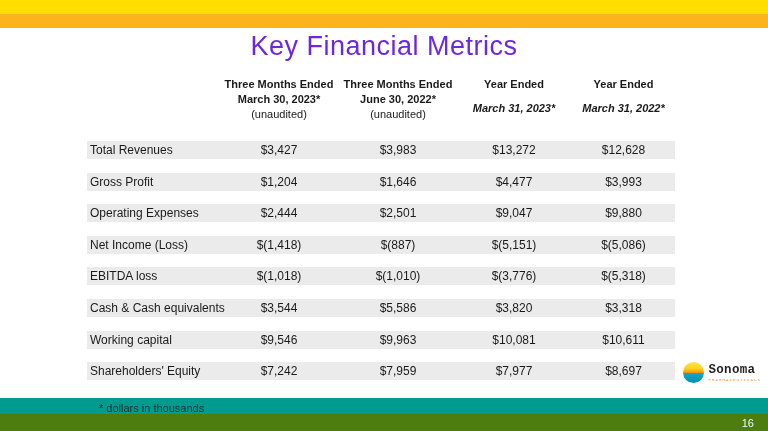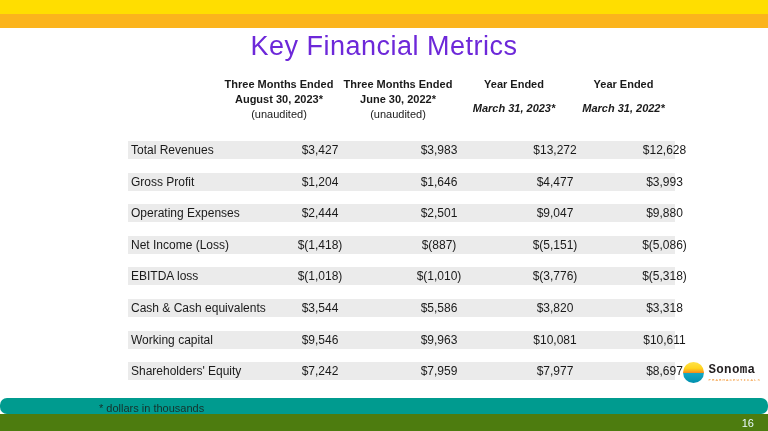--- a/index.html
+++ b/index.html
@@ -15,28 +15,27 @@
   }
   .table { position:absolute; left:87px; top:77px; width:588px; }
   .grid-row { display:grid; grid-template-columns:131px 122px 116px 116px 103px; }
   .header-row { min-height:46px; }
   .hdr { text-align:center; font-size:11px; font-weight:bold; line-height:15px; }
   .hdr .unaudited { font-weight:400; }
   .hdr .spaced { margin-top:9px;font-style:italic; }
   .rows { margin-top:18px; }
   .data-row {
     height:18px; margin-bottom:13.6px; background:#EBEBEB;
-    align-items:center; font-size:12px;margin-left:41px;
+    align-items:center; font-size:12px;
   }
   .label-cell { text-align:left; padding-left:3px; white-space:nowrap; }
   .value-cell { text-align:center; }
   .footnote-band {
     position:absolute; left:0; top:398px; width:100%; height:16px;
     background:#009B8F;
-    border-radius:7px;
   }
   .footnote {
     display:inline-block; padding-left:99px; font-size:11px; line-height:16px; color:#15302c;
   }
   .page-band {
     position:absolute; left:0; top:414px; width:100%; height:31px;
     background:#4d7c0f;
   }
   .page-num {
     position:absolute; right:14px; top:1px; font-size:11px; color:#eafcff; line-height:16px;
@@ -58,21 +57,21 @@
   <div class="bar-yellow"></div>
   <div class="bar-orange"></div>
 
   <h1 class="title">Key Financial Metrics</h1>
 
   <div class="table">
     <div class="grid-row header-row">
       <div class="label-cell"></div>
       <div class="hdr">
         <div>Three Months Ended</div>
-        <div>August 30, 2023*</div>
+        <div>March 30, 2023*</div>
         <div class="unaudited">(unaudited)</div>
       </div>
       <div class="hdr">
         <div>Three Months Ended</div>
         <div>June 30, 2022*</div>
         <div class="unaudited">(unaudited)</div>
       </div>
       <div class="hdr">
         <div>Year Ended</div>
         <div class="spaced">March 31, 2023*</div>

